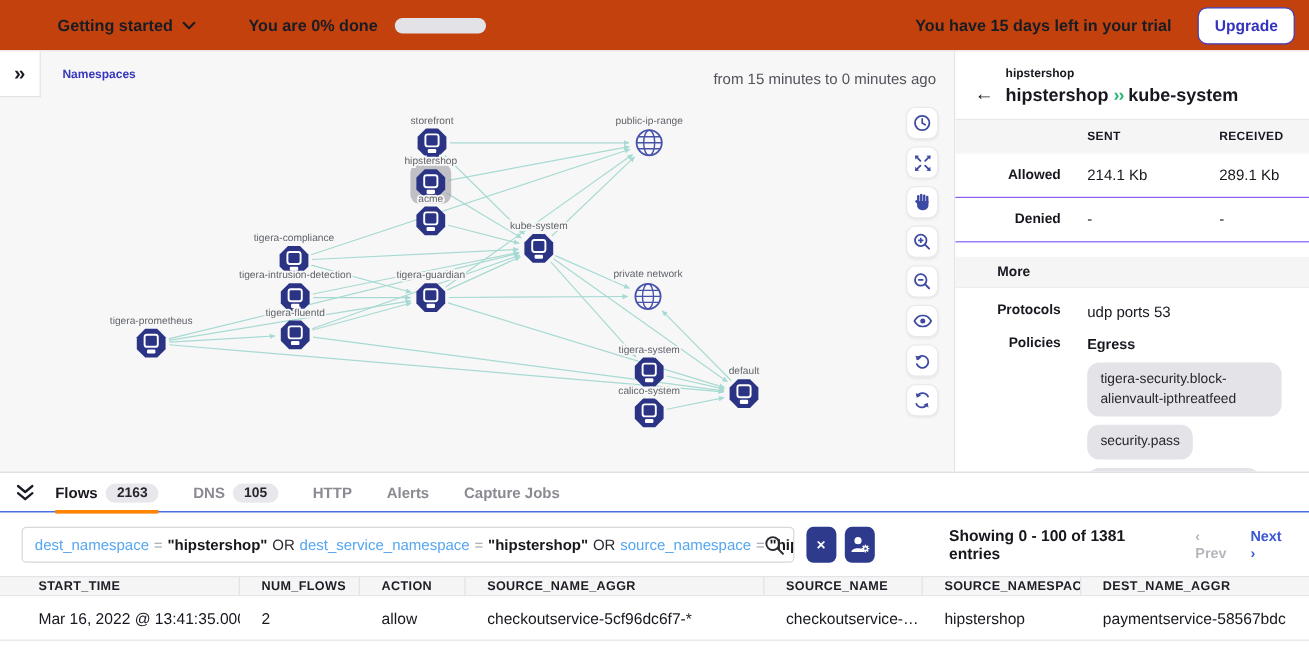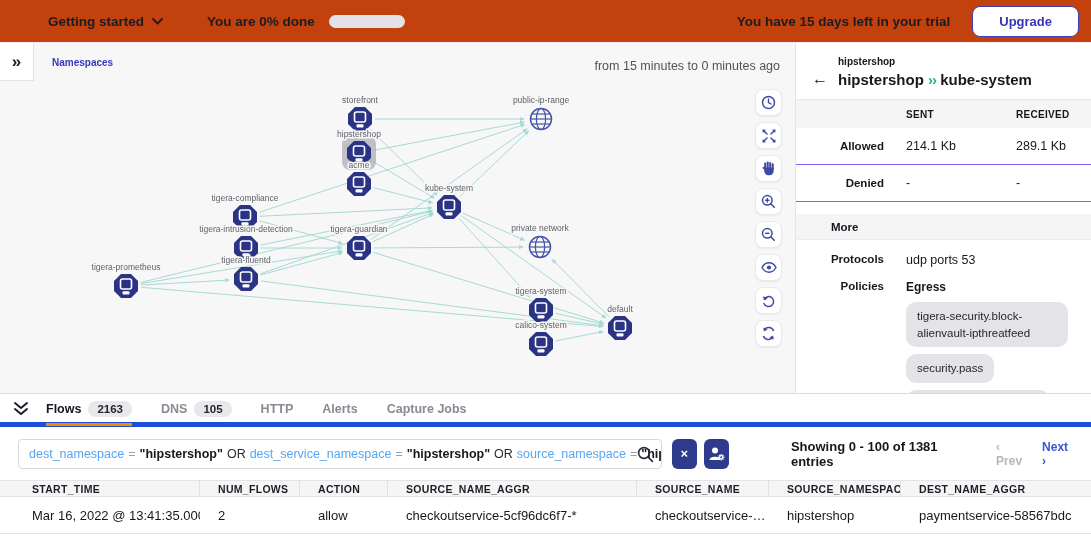--- a/index.html
+++ b/index.html
@@ -5,21 +5,21 @@
   * { margin:0; padding:0; box-sizing:border-box; }
   html,body { width:1091px; height:551px; }
   body { font-family:"Liberation Sans",sans-serif; background:#fff; position:relative; overflow:hidden; color:#17181f; }
 
   
   .topbar { position:absolute; top:0; left:0; width:1091px; height:42px; background:#c2410c; display:flex; align-items:center; padding:0 12px 0 48px; }
   .gs-wrap { display:flex; align-items:center; gap:8px; font-weight:bold; font-size:13.5px; color:#1a1c24; }
   .pct-label { margin-left:44px; font-weight:bold; font-size:13.5px; color:#1a1c24; }
   .progress-pill { margin-left:14px; width:76px; height:13px; border-radius:7px; background:#e3e3e7; }
   .trial { margin-left:auto; font-weight:bold; font-size:13.5px; color:#1a1c24; }
-  .upgrade-btn { margin-left:22px; border:1.5px solid #3d3dc0; color:#3434bd; background:#fff; border-radius:8px; font-weight:bold; font-size:13px; padding:7px 26px; cursor:pointer; font-family:inherit; }
+  .upgrade-btn { margin-left:22px; border:1.5px solid #3d3dc0; color:#3434bd; background:#fff; border-radius:8px; font-weight:bold; font-size:13px; padding:7px 13px; cursor:pointer; font-family:inherit; }
 
   
   .graph-area { position:absolute; top:42px; left:0; width:795px; height:351px; background:#f7f7f8; border-top:1px solid #ececef; }
   .graph-svg { position:absolute; top:0; left:0; }
   .collapse-box { position:absolute; top:0; left:0; width:34px; height:38px; background:#fff; border-right:1px solid #e2e2e6; border-bottom:1px solid #e2e2e6; display:flex; align-items:center; justify-content:center; font-size:17px; font-weight:bold; color:#1a1c24; cursor:pointer; }
   .graph-title { position:absolute; top:14px; left:52px; color:#3737bd; font-weight:bold; font-size:10px; }
   .time-range { position:absolute; top:16px; right:15px; color:#52525a; font-size:12.5px; }
   .graph-toolbar { position:absolute; top:46px; right:13px; display:flex; flex-direction:column; gap:6px; }
   .tool-btn { width:27px; height:27px; background:#fff; border:1px solid #eaeaee; border-radius:8px; box-shadow:0 1px 2px rgba(0,0,0,.06); display:flex; align-items:center; justify-content:center; cursor:pointer; color:#3d4aa1; font-size:15px; line-height:1; padding:0; }
   .tool-btn svg { display:block; }
@@ -41,21 +41,21 @@
   .more-bar { background:#f5f5f6; height:26px; display:flex; align-items:center; padding-left:35px; font-weight:bold; font-size:11.5px; border-bottom:1px solid #ececef; margin-top:12px; }
   .kv { display:grid; grid-template-columns:105px 1fr; padding-top:13px; }
   .kv .k { text-align:right; padding-right:17px; font-weight:bold; font-size:11.5px; }
   .kv .v { padding-left:5px; font-size:12.5px; }
   .egress-label { font-weight:bold; font-size:12px; margin-bottom:8px; }
   .pills { display:flex; flex-direction:column; gap:7px; align-items:flex-start; }
   .pill { background:#e4e4e8; border-radius:10px; padding:6px 11px; font-size:11.5px; color:#26262e; max-width:162px; line-height:1.45; }
 
   
   .flows { position:absolute; top:393px; left:0; width:1091px; height:158px; background:#fff; border-top:1px solid #d9d9de; }
-  .tabbar { height:33px; display:flex; align-items:center; padding-left:13px; border-bottom:5px solid #1d4ed8; }
+  .tabbar { height:33px; display:flex; align-items:center; padding-left:13px; border-bottom:1px solid #1d4ed8; }
   .dbl-chevron { margin-right:17px; cursor:pointer; display:flex; }
   .tab { display:flex; align-items:center; gap:7px; font-weight:bold; font-size:12.5px; color:#8a8a92; margin-right:29px; cursor:pointer; position:relative; height:33px; padding-top:1px; }
   .tab .badge { background:#e8e8ec; color:#26262e; border-radius:9px; padding:2px 9px; font-size:11.5px; font-weight:bold; }
   .tab.active { color:#17181f; }
   .tab.active::after { content:""; position:absolute; left:0; right:0; bottom:-1px; height:3px; background:#ff8400; }
 
   .search-row { height:53px; display:flex; align-items:center; padding:0 18px; }
   .search-box { position:relative; width:690px; height:30px; border:1px solid #d8d8dc; border-radius:4px; background:#fff; overflow:hidden; display:flex; align-items:center; padding:0 30px 0 10px; white-space:nowrap; font-size:12.5px; cursor:text; }
   .search-line span { margin-right:4px; }
   .tk-field { color:#55a6f2; }

